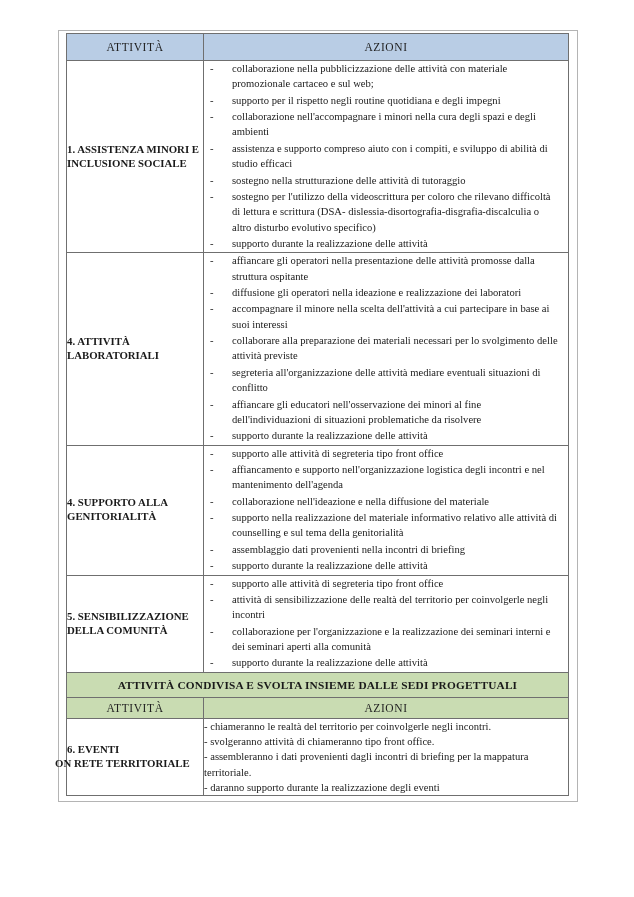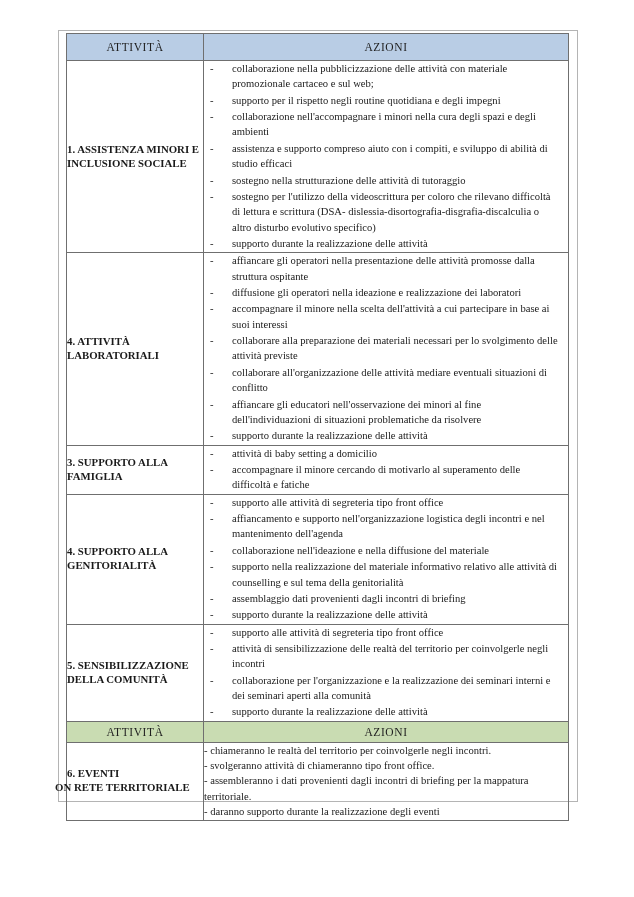--- a/index.html
+++ b/index.html
@@ -170,72 +170,63 @@
         <td class="act">
           <span class="ln">4. ATTIVITÀ</span>
           <span class="ln">LABORATORIALI</span>
         </td>
         <td class="azi">
           <ul class="dash">
             <li>affiancare gli operatori nella presentazione delle attività promosse dalla struttura ospitante</li>
             <li>diffusione gli operatori nella ideazione e realizzazione dei laboratori</li>
             <li>accompagnare il minore nella scelta dell'attività a cui partecipare in base ai suoi interessi</li>
             <li>collaborare alla preparazione dei materiali necessari per lo svolgimento delle attività previste</li>
-            <li>collaborare all'organizzazione delle attività mediare eventuali situazioni di conflitto</li>
+            <li>segreteria all'organizzazione delle attività mediare eventuali situazioni di conflitto</li>
             <li>affiancare gli educatori nell'osservazione dei minori al fine dell'individuazioni di situazioni problematiche da risolvere</li>
             <li>supporto durante la realizzazione delle attività</li>
           </ul>
         </td>
       </tr>
 
-      <tr>
-        <td class="act">
-          <span class="ln">3. SUPPORTO ALLA</span>
-          <span class="ln">FAMIGLIA</span>
-        </td>
-        <td class="azi">
-          <ul class="dash">
-            <li>attività di baby setting a domicilio</li>
-            <li>accompagnare il minore cercando di motivarlo al superamento delle difficoltà e fatiche</li>
-          </ul>
-        </td>
-      </tr>
 
       <tr>
         <td class="act">
           <span class="ln">4. SUPPORTO ALLA</span>
           <span class="ln">GENITORIALITÀ</span>
         </td>
         <td class="azi">
           <ul class="dash">
             <li>supporto alle attività di segreteria tipo front office</li>
             <li>affiancamento e supporto nell'organizzazione logistica degli incontri e nel mantenimento dell'agenda</li>
             <li>collaborazione nell'ideazione e nella diffusione del materiale</li>
             <li>supporto nella realizzazione del materiale informativo relativo alle attività di counselling e sul tema della genitorialità</li>
-            <li>assemblaggio dati provenienti dagli incontri di briefing</li>
+            <li>assemblaggio dati provenienti nella incontri di briefing</li>
             <li>supporto durante la realizzazione delle attività</li>
           </ul>
         </td>
       </tr>
 
       <tr>
         <td class="act">
           <span class="ln">5. SENSIBILIZZAZIONE</span>
           <span class="ln">DELLA COMUNITÀ</span>
         </td>
         <td class="azi">
           <ul class="dash">
             <li>supporto alle attività di segreteria tipo front office</li>
             <li>attività di sensibilizzazione delle realtà del territorio per coinvolgerle negli incontri</li>
             <li>collaborazione per l'organizzazione e la realizzazione dei seminari interni e dei seminari aperti alla comunità</li>
             <li>supporto durante la realizzazione delle attività</li>
           </ul>
         </td>
       </tr>
 
+      <tr>
+        <td class="banner" colspan="2">ATTIVITÀ CONDIVISA E SVOLTA INSIEME DALLE SEDI PROGETTUALI</td>
+      </tr>
 
       <tr>
         <td class="hdr-green">ATTIVITÀ</td>
         <td class="hdr-green">AZIONI</td>
       </tr>
 
       <tr>
         <td class="act act-overflow">
           <span class="ln">6. EVENTI</span>
           <span class="ln wide">ON RETE TERRITORIALE</span>

